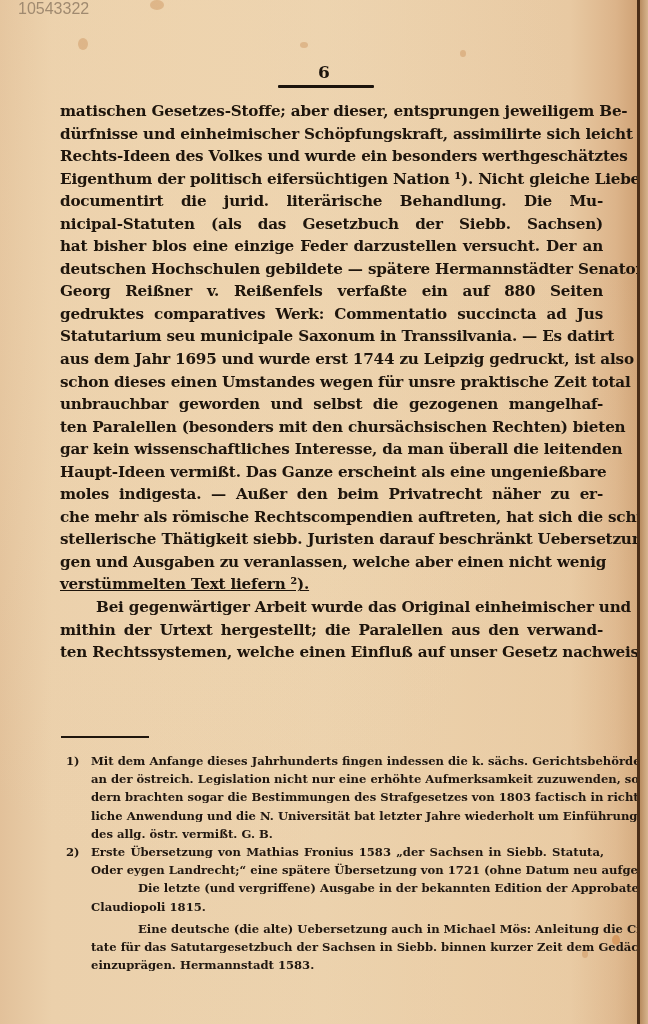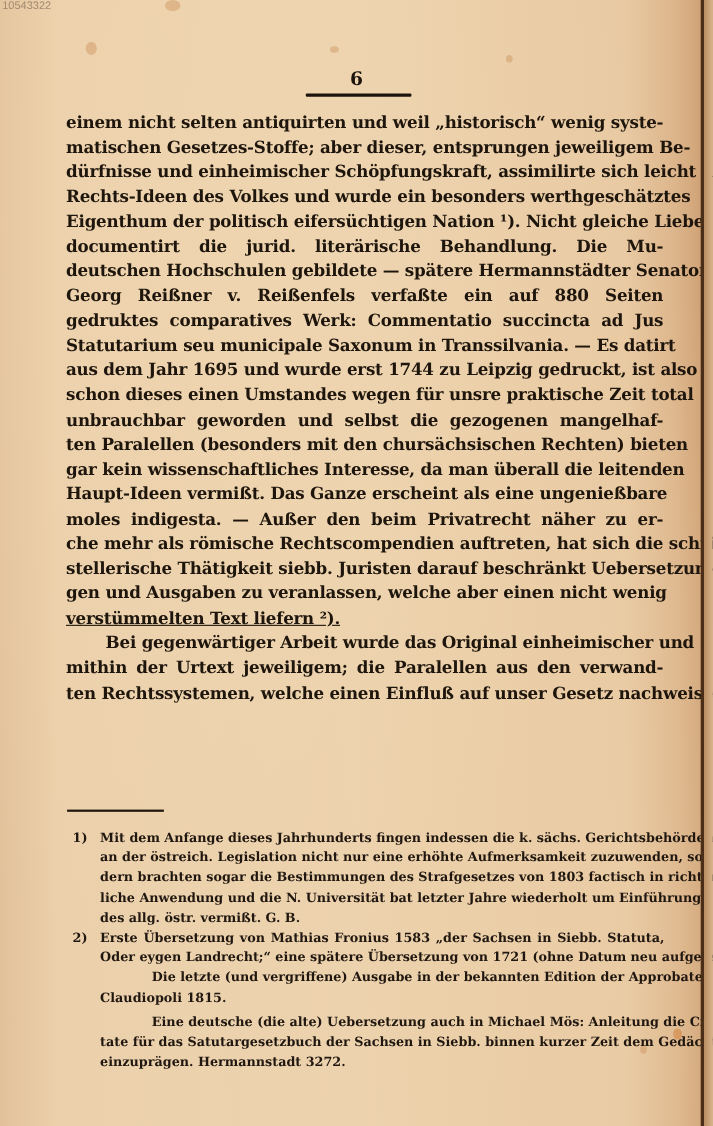--- a/index.html
+++ b/index.html
@@ -31,23 +31,23 @@
       background: #4a2e18;
     }
     .next-page {
       position: absolute;
       left: 640px; top: 0;
       width: 8px; height: 1024px;
       background: linear-gradient(90deg, #b88c60, #d7b48d);
     }
     .scan-id {
       position: absolute;
-      left: 2px; top: 0px;
+      left: 18px; top: 0px;
       font-family: "Liberation Sans", sans-serif;
-      font-size: 10px;
+      font-size: 16px;
       color: #a08a70;
       letter-spacing: 0px;
     }
     .page-number {
       position: absolute;
       left: 0; top: 62px;
       width: 648px;
       text-align: center;
       font-family: "DejaVu Serif", serif;
       font-weight: bold;
@@ -138,59 +138,60 @@
   <div class="stain" style="left:460px;top:50px;width:6px;height:7px;"></div>
   <div class="stain" style="left:612px;top:935px;width:8px;height:10px;background:rgba(210,130,60,0.55);"></div>
   <div class="stain" style="left:582px;top:950px;width:6px;height:8px;"></div>
 
   <div class="scan-id">10543322</div>
 
   <div class="page-number">6</div>
   <div class="header-rule"></div>
 
   <div class="body-text">
-    <div class="line">einem nicht selten antiquirten und weil „historisch“ wenig syste-</div>
     <div class="line">matischen Gesetzes-Stoffe; aber dieser, entsprungen jeweiligem Be-</div>
     <div class="line">dürfnisse und einheimischer Schöpfungskraft, assimilirte sich leicht den</div>
     <div class="line">Rechts-Ideen des Volkes und wurde ein besonders werthgeschätztes</div>
     <div class="line">Eigenthum der politisch eifersüchtigen Nation ¹). Nicht gleiche Liebe</div>
     <div class="line">documentirt die jurid. literärische Behandlung. Die Mu-</div>
+    <div class="line">nicipal-Statuten (als das Gesetzbuch der Siebb. Sachsen)</div>
+    <div class="line">hat bisher blos eine einzige Feder darzustellen versucht. Der an</div>
     <div class="line">deutschen Hochschulen gebildete — spätere Hermannstädter Senator</div>
     <div class="line">Georg Reißner v. Reißenfels verfaßte ein auf 880 Seiten</div>
     <div class="line">gedruktes comparatives Werk: Commentatio succincta ad Jus</div>
     <div class="line">Statutarium seu municipale Saxonum in Transsilvania. — Es datirt</div>
     <div class="line">aus dem Jahr 1695 und wurde erst 1744 zu Leipzig gedruckt, ist also</div>
     <div class="line">schon dieses einen Umstandes wegen für unsre praktische Zeit total</div>
     <div class="line">unbrauchbar geworden und selbst die gezogenen mangelhaf-</div>
     <div class="line">ten Paralellen (besonders mit den chursächsischen Rechten) bieten</div>
     <div class="line">gar kein wissenschaftliches Interesse, da man überall die leitenden</div>
     <div class="line">Haupt-Ideen vermißt. Das Ganze erscheint als eine ungenießbare</div>
     <div class="line">moles indigesta. — Außer den beim Privatrecht näher zu er-</div>
     <div class="line">che mehr als römische Rechtscompendien auftreten, hat sich die schrift-</div>
     <div class="line">stellerische Thätigkeit siebb. Juristen darauf beschränkt Uebersetzun-</div>
     <div class="line">gen und Ausgaben zu veranlassen, welche aber einen nicht wenig</div>
     <div class="line last">verstümmelten Text liefern ²).</div>
     <div class="line indent">Bei gegenwärtiger Arbeit wurde das Original einheimischer und</div>
-    <div class="line">mithin der Urtext jeweiligem; die Paralellen aus den verwand-</div>
+    <div class="line">mithin der Urtext hergestellt; die Paralellen aus den verwand-</div>
     <div class="line">ten Rechtssystemen, welche einen Einfluß auf unser Gesetz nachweisen</div>
   </div>
 
   <div class="footnote-rule"></div>
 
   <div class="footnotes">
     <div class="fn-line"><span class="fn-num">1)</span><span>Mit dem Anfange dieses Jahrhunderts fingen indessen die k. sächs. Gerichtsbehörden</span></div>
     <div class="fn-line cont">an der östreich. Legislation nicht nur eine erhöhte Aufmerksamkeit zuzuwenden, son-</div>
     <div class="fn-line cont">dern brachten sogar die Bestimmungen des Strafgesetzes von 1803 factisch in richter-</div>
     <div class="fn-line cont">liche Anwendung und die N. Universität bat letzter Jahre wiederholt um Einführung</div>
     <div class="fn-line cont last">des allg. östr. vermißt. G. B.</div>
 
     <div class="fn-line"><span class="fn-num">2)</span><span>Erste Übersetzung von Mathias Fronius 1583 „der Sachsen in Siebb. Statuta,</span></div>
     <div class="fn-line cont">Oder eygen Landrecht;“ eine spätere Übersetzung von 1721 (ohne Datum neu aufgelegt).</div>
     <div class="fn-line sub">Die letzte (und vergriffene) Ausgabe in der bekannten Edition der Approbaten</div>
     <div class="fn-line cont last">Claudiopoli 1815.</div>
     <div class="fn-line sub2" style="margin-top:4px;">Eine deutsche (die alte) Uebersetzung auch in Michael Mös: Anleitung die Ci-</div>
     <div class="fn-line cont">tate für das Satutargesetzbuch der Sachsen in Siebb. binnen kurzer Zeit dem Gedächtniße</div>
-    <div class="fn-line cont last">einzuprägen. Hermannstadt 3272.</div>
+    <div class="fn-line cont last">einzuprägen. Hermannstadt 1583.</div>
   </div>
 
   <div class="spine"></div>
   <div class="next-page"></div>
 </div>
 
 </body></html>

